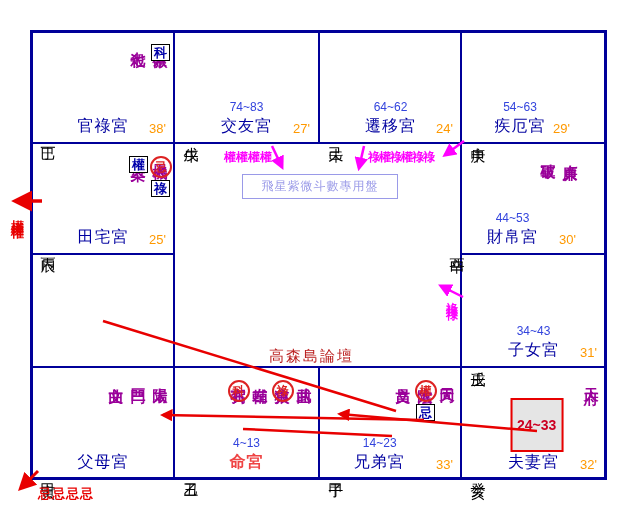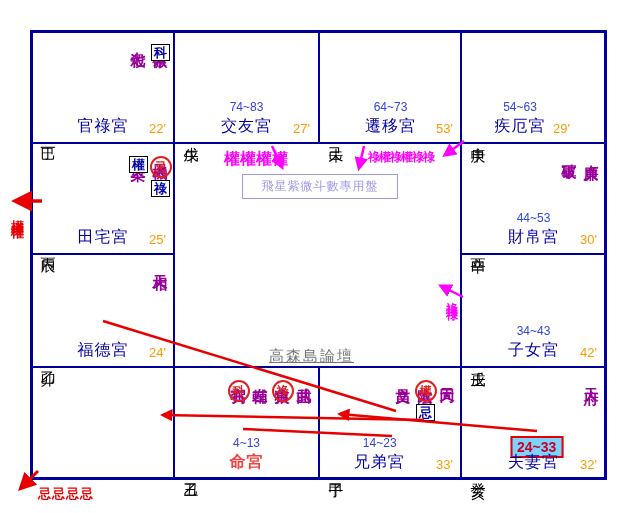--- a/index.html
+++ b/index.html
@@ -18,26 +18,26 @@
   .mk.circ{border:2px solid #dd2222;color:#dd2222;border-radius:50%;width:18px;height:18px;
            display:flex;align-items:center;justify-content:center;font-size:12px;font-weight:bold;background:rgba(255,255,255,0);}
   .branch{position:absolute;left:7px;bottom:5px;writing-mode:vertical-rl;text-orientation:upright;
           font-size:15px;line-height:17px;letter-spacing:1px;color:#000000;}
   .pname{position:absolute;bottom:5px;left:50%;transform:translateX(-50%);font-size:16px;
          color:#0000a0;white-space:nowrap;letter-spacing:1px;margin-top:12px;}
   .pname.bold{font-weight:bold;color:#ef4444;}
   .minute{position:absolute;right:7px;bottom:6px;font-size:13px;color:#ff9900;}
   .age{position:absolute;bottom:28px;left:50%;transform:translateX(-50%);font-size:12px;
        color:#3344dd;white-space:nowrap;}
-  .decade{position:absolute;bottom:20px;left:50%;transform:translateX(-44%);border:2px solid #e80000;
-          color:#cc0022;font-weight:bold;font-size:14px;padding:0 5px;line-height:18px;background:#7dd3fc;}
+  .decade{position:absolute;bottom:26px;left:50%;transform:translateX(-44%);border:2px solid #e80000;
+          color:#cc0022;font-weight:bold;font-size:14px;padding:16px 5px;line-height:18px;background:#e5e5e5;}
   .title-box{position:absolute;left:242px;top:174px;width:156px;height:25px;border:1px solid #9a9ae8;
              color:#9a9ae8;font-size:12px;display:flex;align-items:center;justify-content:center;
              letter-spacing:1px;box-sizing:border-box;white-space:nowrap;}
-  .watermark{position:absolute;left:269px;top:347px;color:#737373;font-size:15px;letter-spacing:2px;white-space:nowrap;text-decoration:underline;}
+  .watermark{position:absolute;left:269px;top:347px;color:#b91c1c;font-size:15px;letter-spacing:2px;white-space:nowrap;}
   .ann{position:absolute;font-weight:bold;white-space:nowrap;}
   .ann.red{color:#e80000;}
   .ann.mag{color:#ff00ff;}
   .vtext{writing-mode:vertical-rl;text-orientation:upright;line-height:1;letter-spacing:3px;}
   #overlay{position:absolute;left:0;top:0;pointer-events:none;}
 </style>
 </head>
 <body>
 
 <div id="stage">
@@ -62,35 +62,35 @@
       <div class="star-col">
         <div class="star-name">紫微</div>
         <div class="mk box">科</div>
       </div>
       <div class="star-col">
         <div class="star-name">七殺</div>
       </div>
     </div>
     <div class="branch">丁巳</div>
     <div class="pname">官祿宮</div>
-    <div class="minute">22'</div>
+    <div class="minute">38'</div>
   </div>
 
   <div class="cell" style="left:176px;top:33px;width:141px;height:109px;">
     <div class="branch">戊午</div>
     <div class="age">74~83</div>
     <div class="pname">交友宮</div>
     <div class="minute">27'</div>
   </div>
 
   <div class="cell" style="left:321px;top:33px;width:139px;height:109px;">
     <div class="branch">己未</div>
-    <div class="age">64~73</div>
+    <div class="age">64~62</div>
     <div class="pname">遷移宮</div>
-    <div class="minute">53'</div>
+    <div class="minute">24'</div>
   </div>
 
   <div class="cell" style="left:463px;top:33px;width:114px;height:109px;">
     <div class="branch">庚申</div>
     <div class="age">54~63</div>
     <div class="pname">疾厄宮</div>
     <div class="minute">29'</div>
   </div>
 
   <div class="cell" style="left:33px;top:145px;width:140px;height:108px;">
@@ -103,53 +103,58 @@
       <div class="star-col">
         <div class="star-name">天梁</div>
         <div class="mk box">權</div>
       </div>
     </div>
     <div class="branch">丙辰</div>
     <div class="pname">田宅宮</div>
     <div class="minute">25'</div>
   </div>
 
-  <div class="cell" style="left:463px;top:145px;width:141px;height:108px;">
+  <div class="cell" style="left:442px;top:145px;width:141px;height:108px;">
     <div class="stars">
       <div class="star-col">
         <div class="star-name">廉貞</div>
       </div>
       <div class="star-col">
         <div class="star-name">破軍</div>
       </div>
     </div>
     <div class="branch">辛酉</div>
     <div class="age">44~53</div>
     <div class="pname">財帛宮</div>
     <div class="minute">30'</div>
   </div>
 
-  <div class="cell" style="left:33px;top:256px;width:140px;height:110px;">
-    <div class="stars">
-      <div class="star-col">
-        <div class="star-name">天相</div>
-      </div>
-    </div>
-    <div class="branch">乙卯</div>
-    <div class="pname">福德宮</div>
-    <div class="minute">24'</div>
-  </div>
 
   <div class="cell" style="left:463px;top:256px;width:141px;height:110px;padding-left:6px;">
     <div class="branch">壬戌</div>
     <div class="age">34~43</div>
     <div class="pname">子女宮</div>
-    <div class="minute">42'</div>
-  </div>
-
+    <div class="minute">31'</div>
+  </div>
+
+  <div class="cell" style="left:33px;top:369px;width:140px;height:109px;">
+    <div class="stars">
+      <div class="star-col">
+        <div class="star-name">太陽</div>
+      </div>
+      <div class="star-col">
+        <div class="star-name">巨門</div>
+      </div>
+      <div class="star-col">
+        <div class="star-name">文曲</div>
+      </div>
+    </div>
+    <div class="branch">甲寅</div>
+    <div class="pname">父母宮</div>
+  </div>
 
   <div class="cell" style="left:176px;top:369px;width:141px;height:109px;">
     <div class="stars">
       <div class="star-col">
         <div class="star-name">武曲</div>
       </div>
       <div class="star-col">
         <div class="star-name">貪狼</div>
         <div class="mk circ">祿</div>
       </div>
@@ -217,17 +222,17 @@
     <line x1="424" y1="420" x2="163" y2="415" stroke="#e80000" stroke-width="2.5" marker-end="url(#arb)"></line>
     <line x1="243" y1="429" x2="392" y2="436" stroke="#e80000" stroke-width="2.5"></line>
     <line x1="272" y1="146" x2="282" y2="167" stroke="#ff00ff" stroke-width="2.5" marker-end="url(#am)"></line>
     <line x1="364" y1="146" x2="359" y2="168" stroke="#ff00ff" stroke-width="2.5" marker-end="url(#am)"></line>
     <line x1="464" y1="141" x2="445" y2="155" stroke="#ff00ff" stroke-width="2.5" marker-end="url(#am)"></line>
     <line x1="463" y1="297" x2="441" y2="286" stroke="#ff00ff" stroke-width="2.5" marker-end="url(#am)"></line>
   </svg>
 
   <div class="ann red vtext" style="left:11px;top:209px;font-size:13px;">權權權</div>
   <div class="ann red" style="left:38px;top:485px;font-size:13px;letter-spacing:1px;">忌忌忌忌</div>
-  <div class="ann mag" style="left:224px;top:149px;font-size:16px;">權權權權</div>
+  <div class="ann mag" style="left:224px;top:149px;font-size:12px;">權權權權</div>
   <div class="ann mag" style="left:368px;top:149px;font-size:12px;letter-spacing:-1px;">祿權祿權祿祿</div>
   <div class="ann mag vtext" style="left:446px;top:292px;font-size:12px;">祿祿祿</div>
 
 </div>
 
 </body></html>

